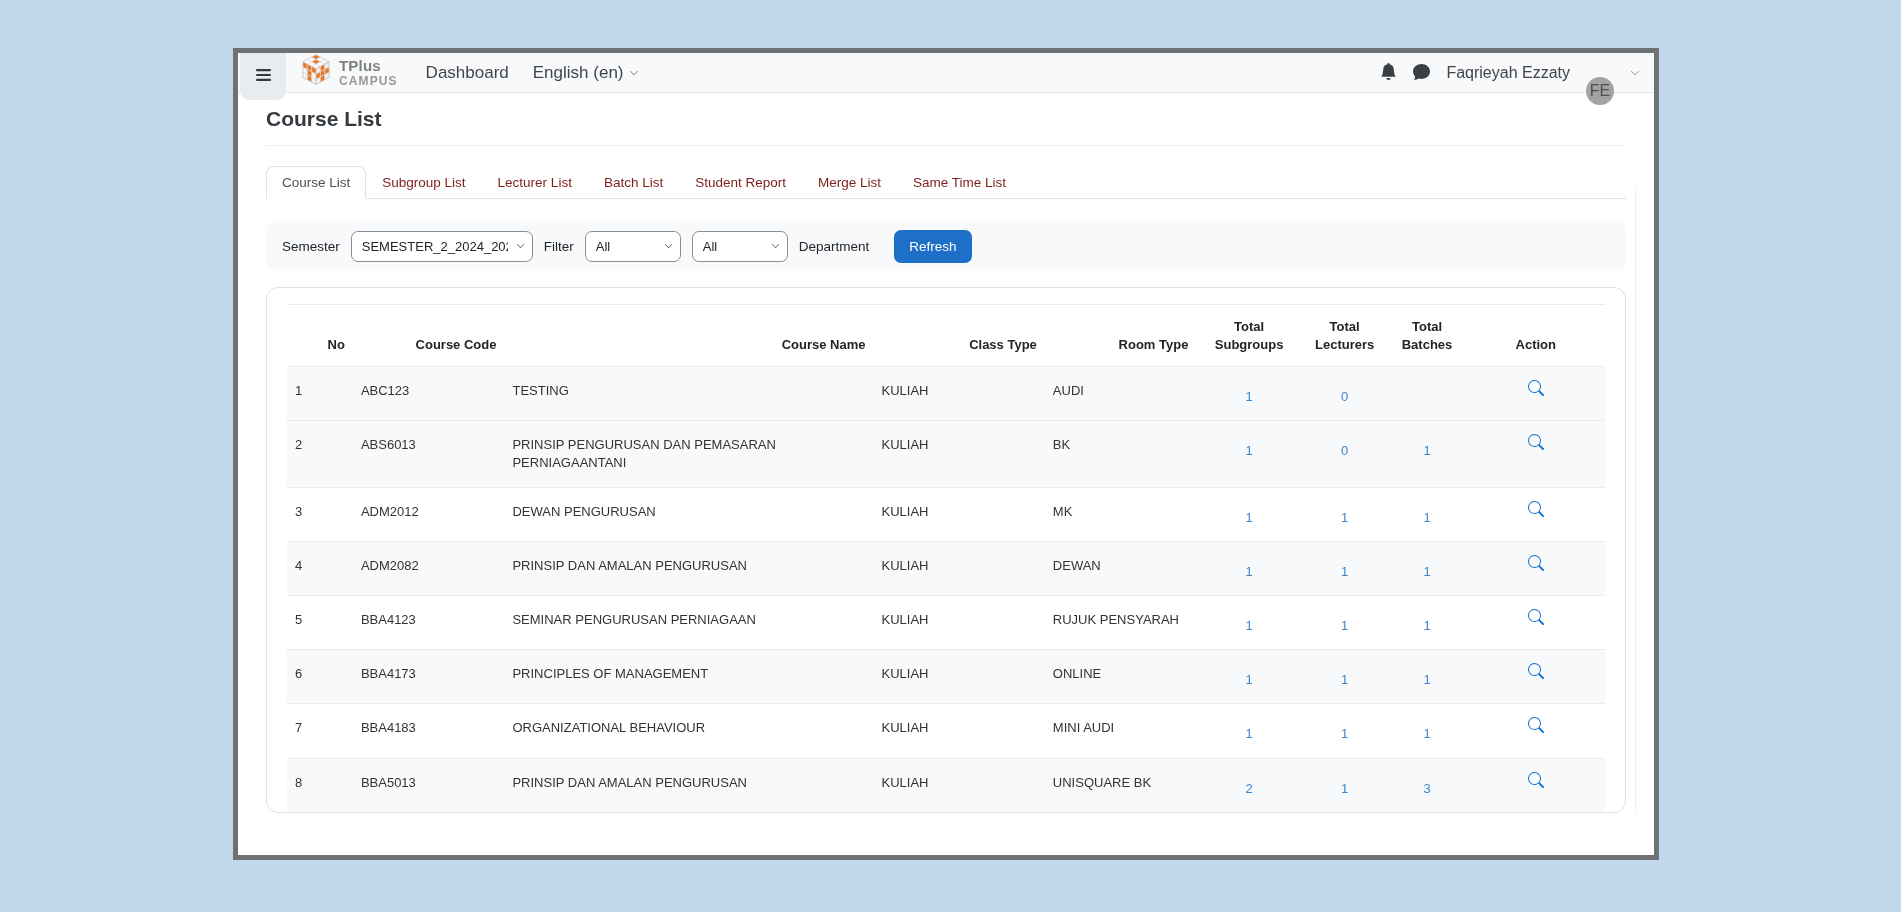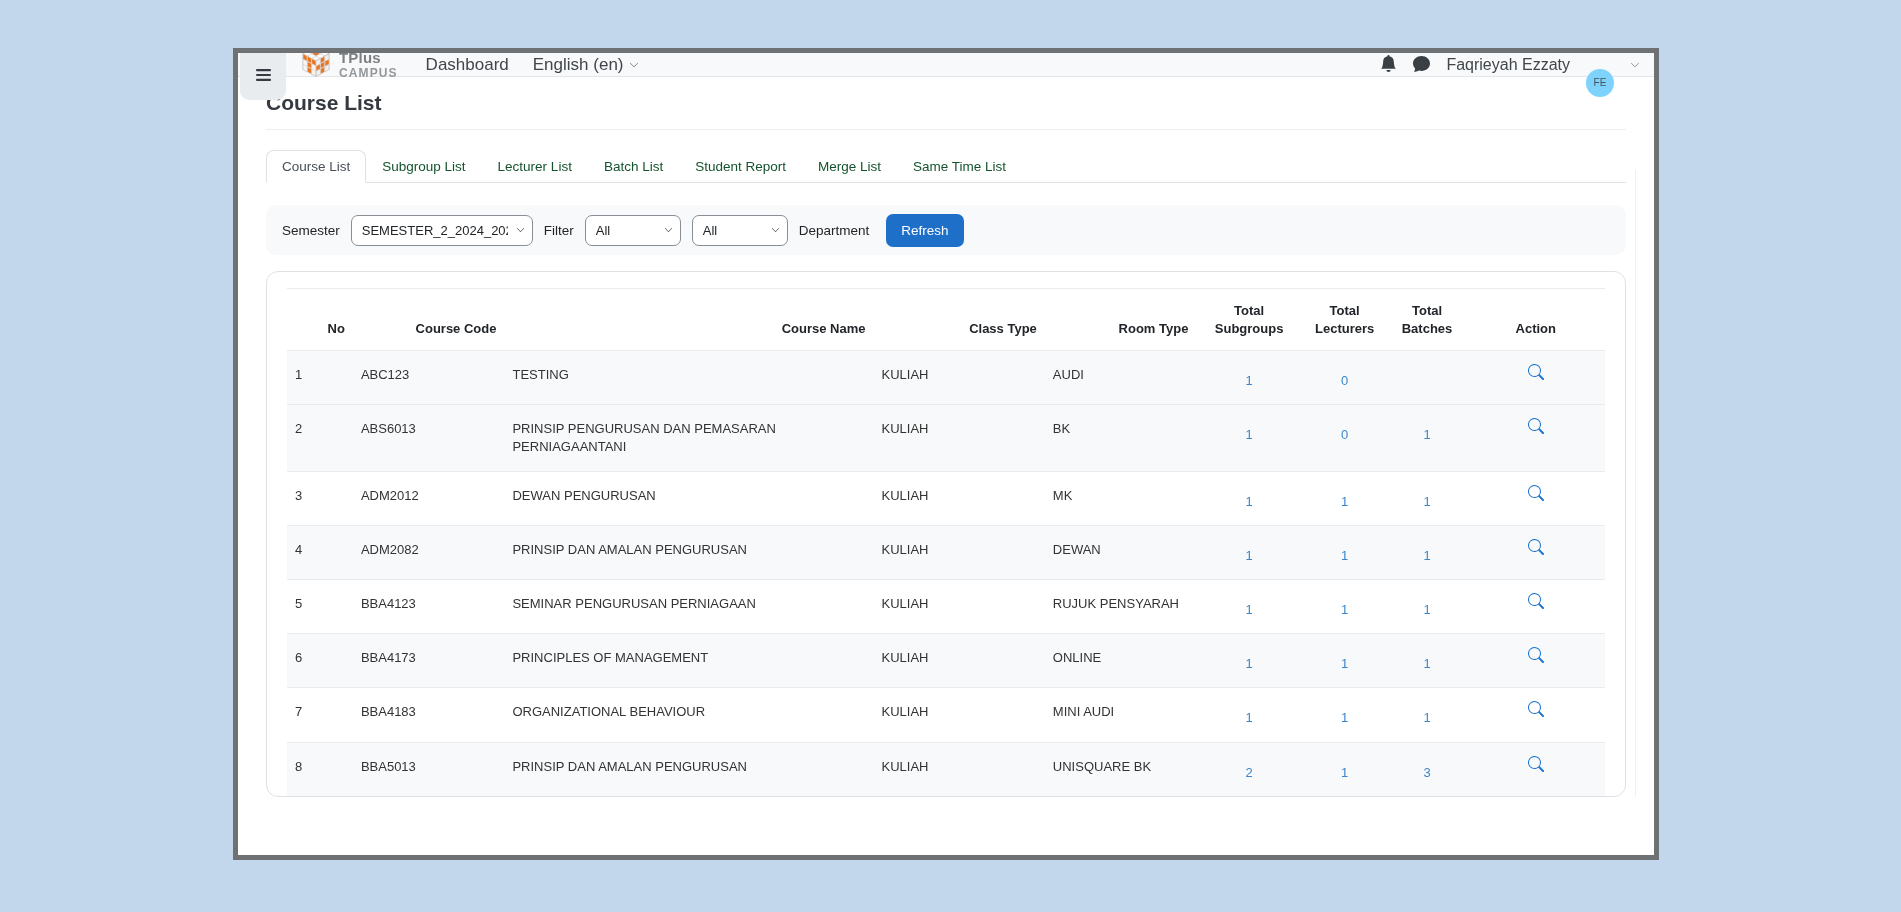--- a/index.html
+++ b/index.html
@@ -8,52 +8,52 @@
     background:#c3d7ec;
     font-family:"Liberation Sans", sans-serif;
     color:#343a40;
   }
   .app-window {
     position:absolute; left:233px; top:48px; width:1426px; height:812px;
     background:#ffffff; border:5px solid #6f7275; overflow:hidden;
   }
   
   .navbar {
-    position:relative; height:24px; background:#f8f9fa;
+    position:relative; height:40px; background:#f8f9fa;
     border-bottom:1px solid #e3e6e9;
     display:flex; align-items:center; padding-left:62px; padding-right:14px;
   }
   .drawer-toggle {
     position:absolute; left:2px; top:0; width:46px; height:47px;
     background:#e9ecef; border:none; border-radius:0 0 9px 9px;
     display:flex; align-items:center; justify-content:center; cursor:pointer; z-index:5;
   }
   .brand { display:flex; align-items:center; gap:7px; margin-right:28px; }
   .brand-text { line-height:1; }
   .brand-name { font-size:15px; font-weight:bold; color:#7d8083; letter-spacing:.2px; }
   .brand-sub { font-size:12px; font-weight:bold; color:#949799; letter-spacing:1.1px; margin-top:2px; }
   .nav-link { font-size:17px; color:#41464b; margin-right:24px; text-decoration:none; cursor:pointer; display:flex; align-items:center; gap:5px; }
   .nav-right { margin-left:auto; display:flex; align-items:center; gap:16px; }
   .icon-btn { background:none; border:none; cursor:pointer; display:flex; align-items:center; color:#3a3f44; }
   .user-name { font-size:16px; color:#41464b; }
   .avatar {
-    width:28px; height:28px; border-radius:50%; background:#7dd3fc;
+    width:28px; height:28px; border-radius:50%; background:#a3a3a3;
     display:flex; align-items:center; justify-content:center;
-    font-size:10px; color:#495057; cursor:pointer;margin-top:36px;
+    font-size:16px; color:#495057; cursor:pointer;margin-top:36px;
   }
   .chev { color:#6c757d; display:flex; align-items:center; cursor:pointer; }
   
   .main { padding:10px 28px 0 28px; position:relative; }
   .right-rule { position:absolute; right:18px; top:93px; bottom:0; width:1px; background:#eef0f2; }
   .page-title { font-size:21px; font-weight:bold; color:#343a40; margin-top:4px; }
   .title-rule { border-top:1px solid #eceef0; margin-top:14px; }
   
   .tabs { display:flex; margin-top:20px; border-bottom:1px solid #dee2e6; }
   .tab {
-    font-size:13.5px; padding:8px 15px; color:#14532d; cursor:pointer;
+    font-size:13.5px; padding:8px 15px; color:#7f1d1d; cursor:pointer;
     text-decoration:none; margin-bottom:-1px; border:1px solid transparent;
     border-radius:8px 8px 0 0; white-space:nowrap;
   }
   .tab.active {
     color:#495057; background:#fff; border-color:#dee2e6; border-bottom-color:#fff;
   }
   
   .filter-bar {
     margin-top:22px; background:#f8f9fa; border-radius:10px; height:50px;
     display:flex; align-items:center; padding:0 16px; gap:11px;
@@ -68,21 +68,21 @@
   }
   .select-wrap .sel-caret {
     position:absolute; right:8px; top:50%; transform:translateY(-50%);
     pointer-events:none; color:#55595d; display:flex;
   }
   .sel-semester select { width:182px; }
   .sel-small select { width:96px; }
   .sel-dept select { width:340px; }
   .btn-refresh {
     background:#1d6fc8; color:#fff; font-size:13.5px; border:none; border-radius:7px;
-    height:33px; padding:0 15px; cursor:pointer; margin-left:6px;
+    height:33px; padding:0 15px; cursor:pointer; margin-left:14px;
     font-family:"Liberation Sans", sans-serif;
   }
   
   .table-card {
     margin-top:16px; background:#fff; border:1px solid #dee2e6; border-radius:12px;
     padding:16px 20px 0 20px;
   }
   .table-top-line { border-top:1px solid #e9ecef; }
   table.course-table { width:100%; border-collapse:collapse; table-layout:fixed; }
   .course-table th {

